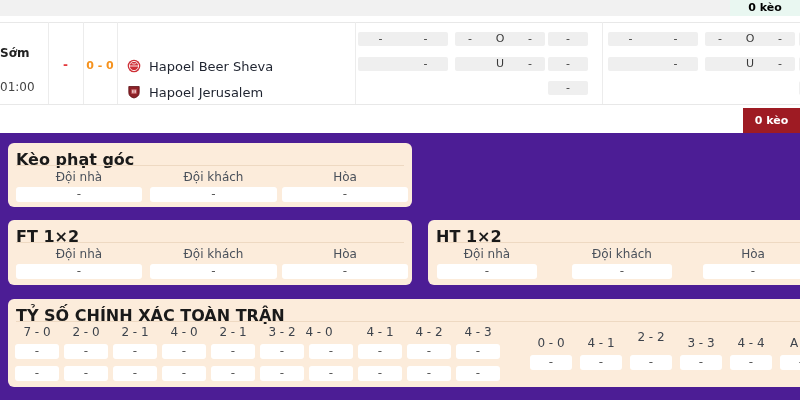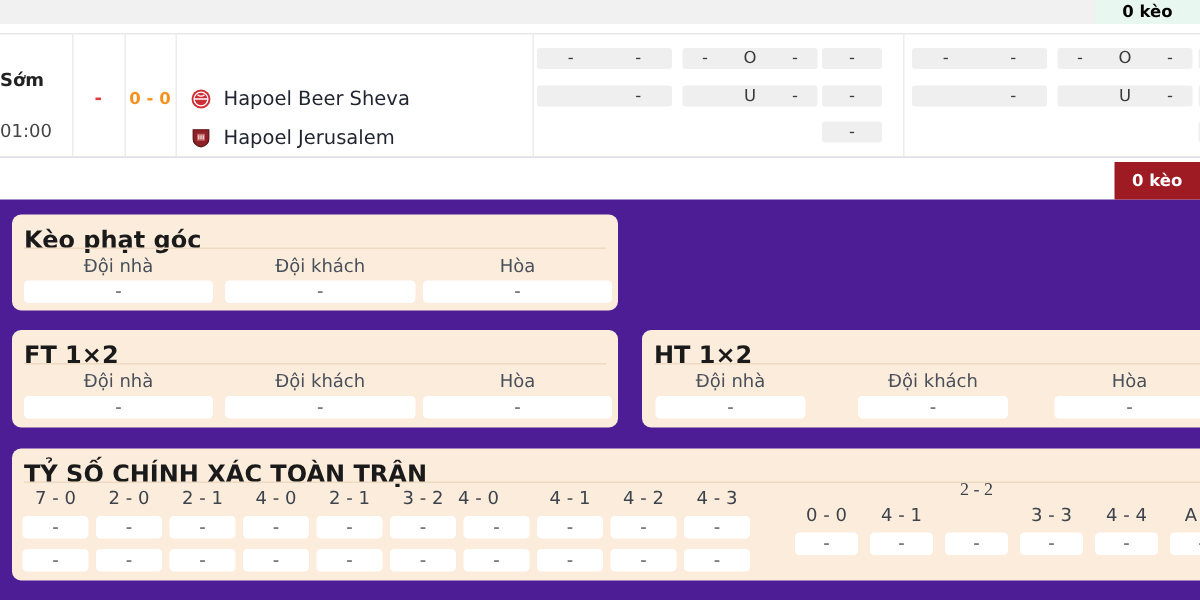--- a/index.html
+++ b/index.html
@@ -204,21 +204,21 @@
     <div class="cs-cell" style="left:154px;top:67px;width:44px;">-</div>
     <div class="cs-cell" style="left:203px;top:67px;width:44px;">-</div>
     <div class="cs-cell" style="left:252px;top:67px;width:44px;">-</div>
     <div class="cs-cell" style="left:301px;top:67px;width:44px;">-</div>
     <div class="cs-cell" style="left:350px;top:67px;width:44px;">-</div>
     <div class="cs-cell" style="left:399px;top:67px;width:44px;">-</div>
     <div class="cs-cell" style="left:448px;top:67px;width:44px;">-</div>
 
     <div class="cs-label" style="left:522px;top:38px;width:42px;">0 - 0</div>
     <div class="cs-label" style="left:572px;top:38px;width:42px;">4 - 1</div>
-    <div class="cs-label" style="left:622px;top:21px;width:42px;font-family:Liberation Serif, serif;">2 - 2</div>
+    <div class="cs-label" style="left:622px;top:32px;width:42px;">2 - 2</div>
     <div class="cs-label" style="left:672px;top:38px;width:42px;">3 - 3</div>
     <div class="cs-label" style="left:722px;top:38px;width:42px;">4 - 4</div>
     <div class="cs-label" style="left:778px;top:38px;width:16px;">A</div>
 
     <div class="cs-cell" style="left:522px;top:56px;width:42px;">-</div>
     <div class="cs-cell" style="left:572px;top:56px;width:42px;">-</div>
     <div class="cs-cell" style="left:622px;top:56px;width:42px;">-</div>
     <div class="cs-cell" style="left:672px;top:56px;width:42px;">-</div>
     <div class="cs-cell" style="left:722px;top:56px;width:42px;">-</div>
     <div class="cs-cell" style="left:772px;top:56px;width:42px;">-</div>

